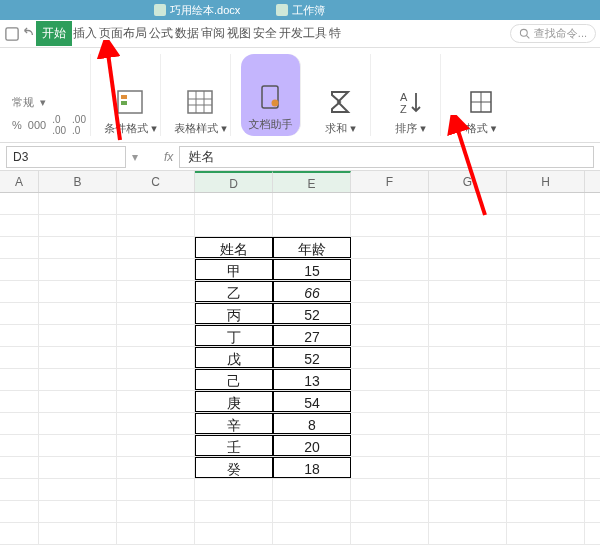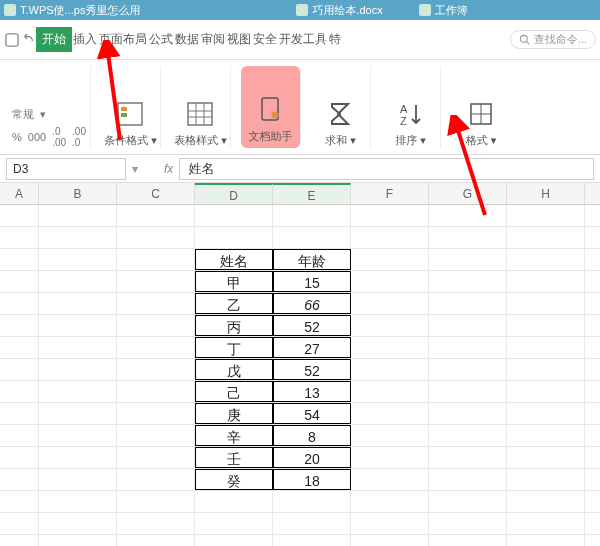--- a/index.html
+++ b/index.html
@@ -21,21 +21,21 @@
     font-size: 11px;
     padding: 0 4px;
     gap: 6px;
     overflow: hidden;
     white-space: nowrap;
   }
   .top-tabs .tab { display: inline-flex; align-items: center; gap: 4px; }
   .top-tabs .icon { width: 12px; height: 12px; background: #cfe8d8; border-radius: 2px; }
   .top-tabs .tab.right { margin-left: 150px; }
   .menubar {
-    height: 40px;
+    height: 28px;
     background: #fff;
     border-bottom: 1px solid #e0e0e0;
     display: flex;
     align-items: center;
     font-size: 12px;
     color: #555;
     padding: 0 4px;
     position: relative;
   }
   .menubar .mi { padding: 2px 1px; cursor: pointer; white-space: nowrap; }
@@ -109,24 +109,20 @@
     text-align: center; line-height: 22px; position: relative;
   }
   .table-cell-border { border: 1px solid #000 !important; }
   .arrow { position: absolute; pointer-events: none; z-index: 50; }
   .arrow svg { display: block; }
 </style>
 </head>
 <body>
 
 <div class="top-tabs">
-  <span class="tab">
-    <span class="icon"></span>
-    <span>T.WPS使...ps秀里怎么用</span>
-  </span>
   <span class="tab right">
     <span class="icon"></span>
     <span>巧用绘本.docx</span>
   </span>
   <span class="tab" style="margin-left:30px">
     <span class="icon"></span>
     <span>工作簿</span>
   </span>
 </div>
 
@@ -191,21 +187,21 @@
           <rect x="2" y="4" width="24" height="22" fill="none" stroke="#777" stroke-width="1.5"></rect>
           <line x1="2" y1="12" x2="26" y2="12" stroke="#777"></line>
           <line x1="2" y1="18" x2="26" y2="18" stroke="#777"></line>
           <line x1="10" y1="4" x2="10" y2="26" stroke="#777"></line>
           <line x1="18" y1="4" x2="18" y2="26" stroke="#777"></line>
         </svg>
       </div>
     <div class="label"><span>表格样式</span> ▾</div>
   </div>
 
-  <div class="group big-btn" style="background:#fca5a5;border-radius:6px;padding:4px 6px">
+  <div class="group big-btn" style="background:#c4b5fd;border-radius:13px;padding:4px 6px">
     <div class="icon-wrap">
         <svg width="28" height="30" viewBox="0 0 28 30">
           <rect x="6" y="3" width="16" height="22" rx="2" fill="none" stroke="#555" stroke-width="1.5"></rect>
           <circle cx="19" cy="20" r="3.5" fill="#e08f3a"></circle>
         </svg>
       </div>
     <div class="label">文档助手</div>
   </div>
 
   <div class="group big-btn">

